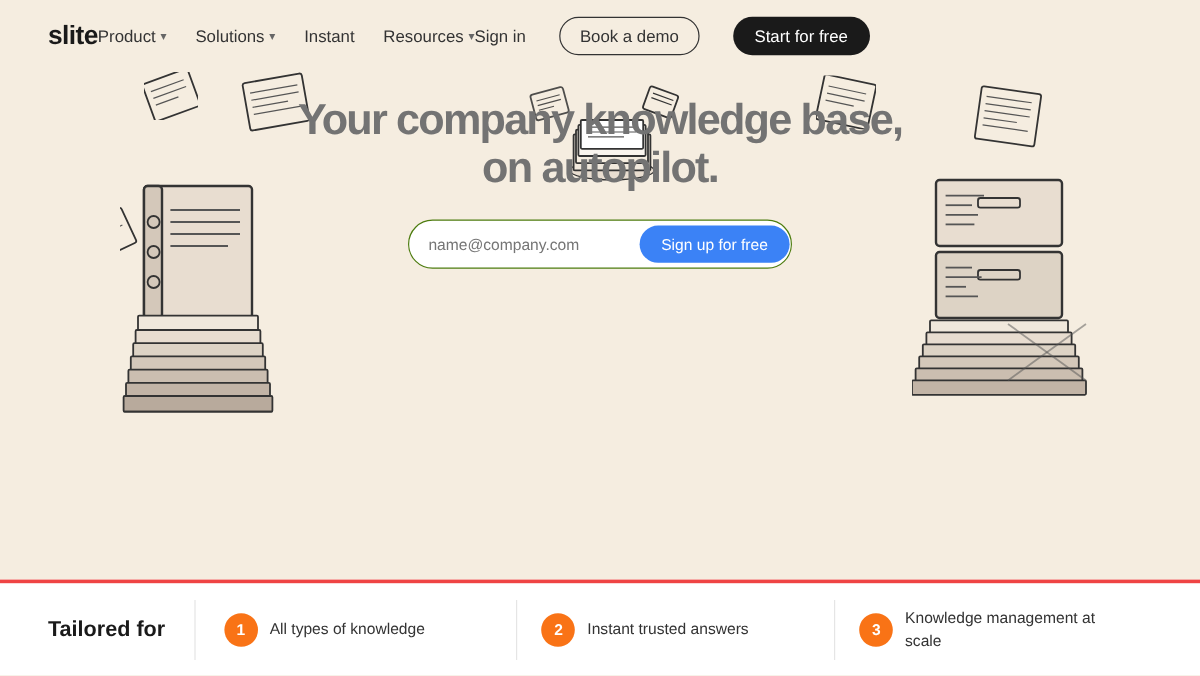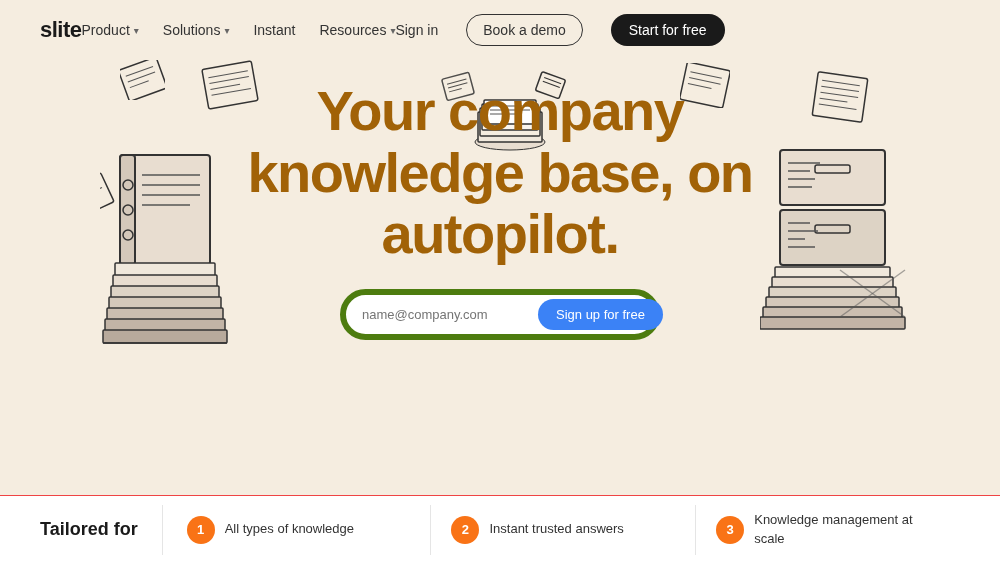--- a/index.html
+++ b/index.html
@@ -80,41 +80,41 @@
     .hero {
       position: relative;
       display: flex;
       flex-direction: column;
       align-items: center;
       text-align: center;
       padding-top: 20px;
       z-index: 2;
     }
     .hero-title {
-      font-size: 56px;
+      font-size: 36px;
       font-weight: 800;
-      color: #a16207;
+      color: #737373;
       line-height: 1.1;
       letter-spacing: -1.5px;
       max-width: 520px;
     }
     .hero-subtitle {
       margin-top: 16px;
       font-size: 14px;
       color: #555;
       max-width: 360px;
       line-height: 1.6;
     }
     .email-form {
       margin-top: 24px;
       display: flex;
       align-items: center;
       background: #fff;
       border-radius: 30px;
-      border: 6px solid #4d7c0f;
+      border: 1px solid #4d7c0f;
       padding: 4px 4px 4px 16px;
       width: 320px;
     }
     .email-input {
       border: none;
       outline: none;
       font-size: 13px;
       color: #888;
       flex: 1;
       background: transparent;
@@ -169,26 +169,26 @@
       width: 160px;
       height: 220px;
     }
 
     
     .bottom-bar {
       position: absolute;
       bottom: 0;
       left: 0;
       right: 0;
-      height: 68px;
+      height: 80px;
       background: #fff;
       display: flex;
       align-items: center;
       padding: 0 40px;
-      border-top: 1px solid #ef4444;
+      border-top: 3px solid #ef4444;
       z-index: 10;
     }
     .tailored-for {
       font-size: 18px;
       font-weight: 700;
       color: #1a1a1a;
       margin-right: 24px;
       white-space: nowrap;
     }
     .bottom-divider {

